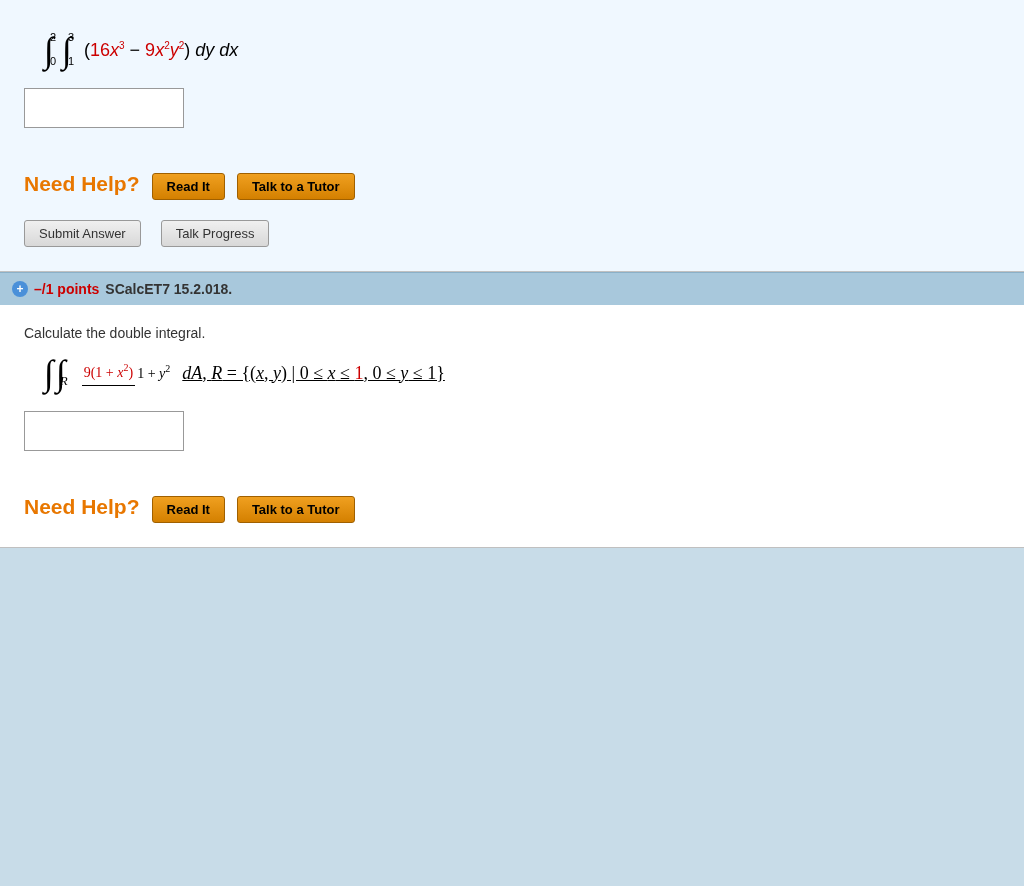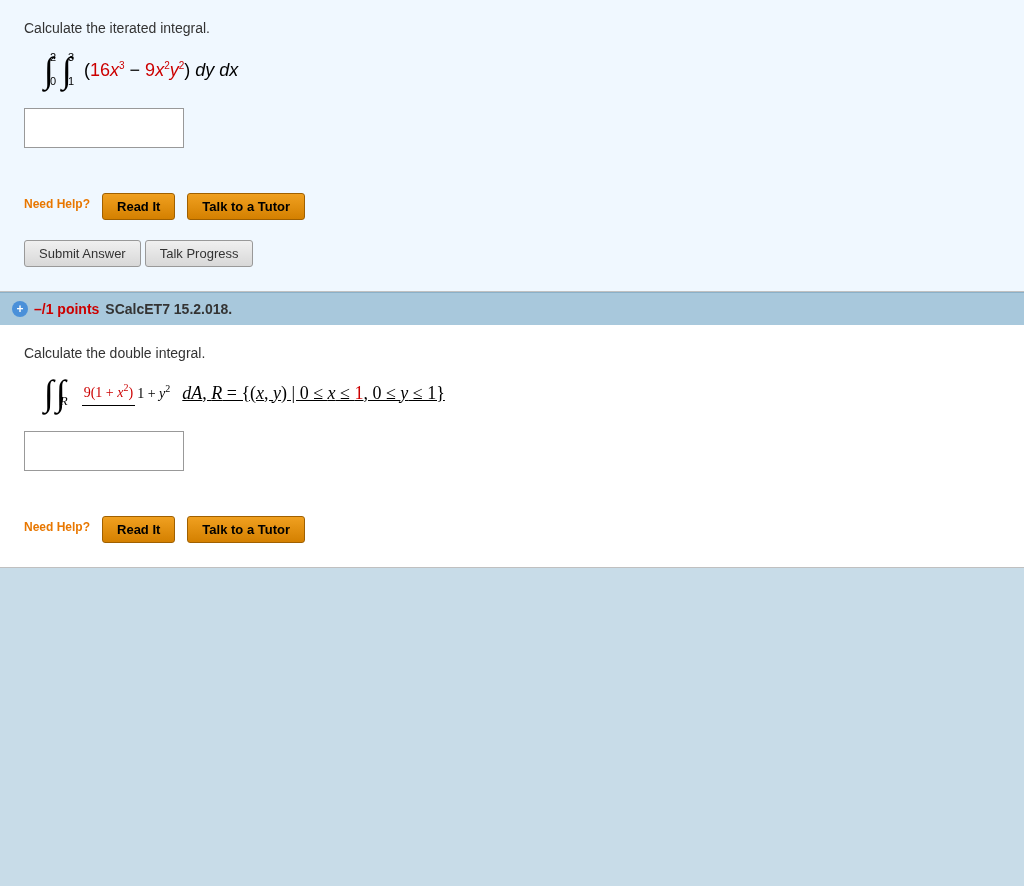--- a/index.html
+++ b/index.html
@@ -89,39 +89,39 @@
     .need-help-row {
       display: flex;
       align-items: center;
       gap: 12px;
       margin-top: 8px;
     }
 
     .need-help-label {
       color: #e87700;
       font-weight: bold;
-      font-size: 12px;
+      font-size: 21px;
       margin-top: 24px;
     }
 
     .help-button {
       background: linear-gradient(to bottom, #f0a020, #d48000);
       border: 1px solid #a06000;
       border-radius: 3px;
       color: #000;
       font-size: 13px;
       font-weight: bold;
       padding: 5px 14px;
       cursor: pointer;
       margin-top: 29px;
     }
 
     .action-buttons-row {
       display: flex;
-      gap: 4px;
+      gap: 20px;
       margin-top: 20px;
     }
 
     .action-button {
       background: linear-gradient(to bottom, #f0f0f0, #d8d8d8);
       border: 1px solid #999;
       border-radius: 3px;
       color: #333;
       font-size: 13px;
       padding: 5px 14px;
@@ -171,21 +171,20 @@
     .section-wrapper {
       margin-bottom: 0;
     }
   </style>
 </head>
 <body>
 
 <div class="section-wrapper">
 
   <div class="problem-content top-section">
-    <div class="problem-statement">Calculate the iterated integral.</div>
 
     <div class="math-display">
       <span class="integral-expr">
 
         <span style="position:relative; display:inline-flex; align-items:center;">
           <span style="font-family:'Times New Roman',serif; font-size:36px; line-height:1;">∫</span>
           <span style="display:inline-flex; flex-direction:column; font-size:11px; margin-left:-4px;">
             <span style="align-self:flex-end; margin-bottom:2px;">2</span>
             <span style="align-self:flex-start; margin-top:2px;">0</span>
           </span>

